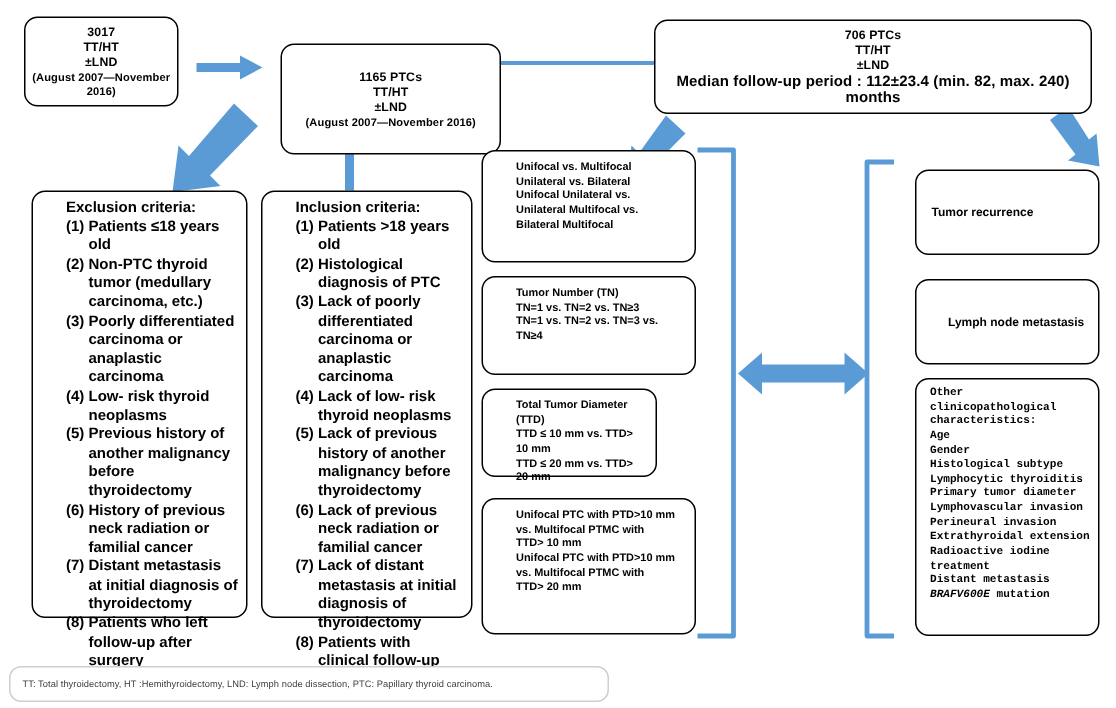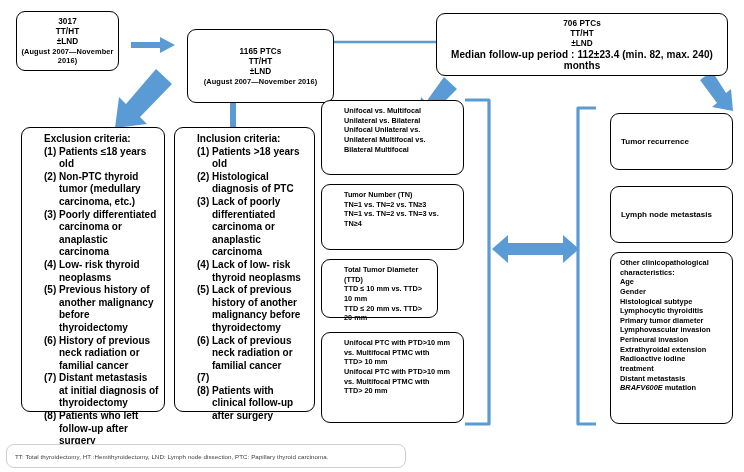--- a/index.html
+++ b/index.html
@@ -11,21 +11,21 @@
        box-sizing:border-box;z-index:3;}
   .box.center{display:flex;flex-direction:column;align-items:center;justify-content:center;}
   .box.left{padding:5px 5px 4px 22px;}
   .hdr{font-size:8.2px;font-weight:bold;letter-spacing:.1px;}
   .hdr .ln{display:block;text-align:center;padding:0.5px 0;}
   .lst{font-size:10px;font-weight:bold;line-height:1.26;}
   .row{display:flex;}
   .num{width:15px;flex:0 0 15px;}
   .txt{flex:1;}
   .plain{font-size:7.4px;font-weight:bold;line-height:1.3;}
-  .plain .ln{display:block;}
+  .plain .ln{display:block;font-family:Liberation Mono, monospace;}
   .mid{font-size:7.3px;font-weight:bold;line-height:1.32;}
   .mid .ln{display:block;}
   .boxlabel{font-size:8px;font-weight:bold;}
   .legend{position:absolute;left:6px;top:444px;width:400px;height:24px;
           border:1px solid #cfcfcf;border-radius:8px;background:#fff;
           display:flex;align-items:center;padding:0 8px;box-sizing:border-box;z-index:3;}
   .legend span{font-size:6.2px;font-weight:normal;color:#3d3d3d;letter-spacing:.05px;}
   .ital{font-style:italic;}
 </style>
 </head>
@@ -159,20 +159,21 @@
         <div class="row lst">
           <span class="num">(5)</span>
           <span class="txt">Lack of previous history of another malignancy before thyroidectomy</span>
         </div>
         <div class="row lst">
           <span class="num">(6)</span>
           <span class="txt">Lack of previous neck radiation or familial cancer</span>
         </div>
         <div class="row lst">
           <span class="num">(7)</span>
+          <span class="txt">Lack of  distant metastasis at initial diagnosis of thyroidectomy</span>
         </div>
         <div class="row lst">
           <span class="num">(8)</span>
           <span class="txt">Patients  with clinical follow-up after surgery</span>
         </div>
       </div>
   </div>
 
   <div class="box left" style="left:321px;top:100px;width:143px;height:75px;">
     <div class="mid">
@@ -209,21 +210,21 @@
       <span class="ln">Unifocal PTC with PTD&gt;10 mm</span>
       <span class="ln">vs. Multifocal PTMC with</span>
       <span class="ln">TTD&gt; 20 mm</span>
     </div>
   </div>
 
   <div class="box" style="left:610px;top:113px;width:123px;height:57px;display:flex;align-items:center;padding-left:10px;">
     <span class="boxlabel">Tumor recurrence</span>
   </div>
 
-  <div class="box" style="left:610px;top:186px;width:123px;height:57px;display:flex;align-items:center;padding-left:10px;">
+  <div class="box" style="left:610px;top:186px;width:123px;height:57px;display:flex;align-items:center;padding-left:21px;">
     <span class="boxlabel">Lymph node metastasis</span>
   </div>
 
   <div class="box left" style="left:610px;top:252px;width:123px;height:172px;padding-left:9px;">
     <div class="plain">
       <span class="ln">Other clinicopathological</span>
       <span class="ln">characteristics:</span>
       <span id="other-char-items"><span class="ln">Age</span><span class="ln">Gender</span><span class="ln">Histological subtype</span><span class="ln">Lymphocytic thyroiditis</span><span class="ln">Primary tumor diameter</span><span class="ln">Lymphovascular invasion</span><span class="ln">Perineural invasion</span><span class="ln">Extrathyroidal extension</span><span class="ln">Radioactive iodine</span><span class="ln">treatment</span><span class="ln">Distant metastasis</span></span>
       <span class="ln"><i class="ital">BRAFV600E</i><span> mutation</span></span>
     </div>

